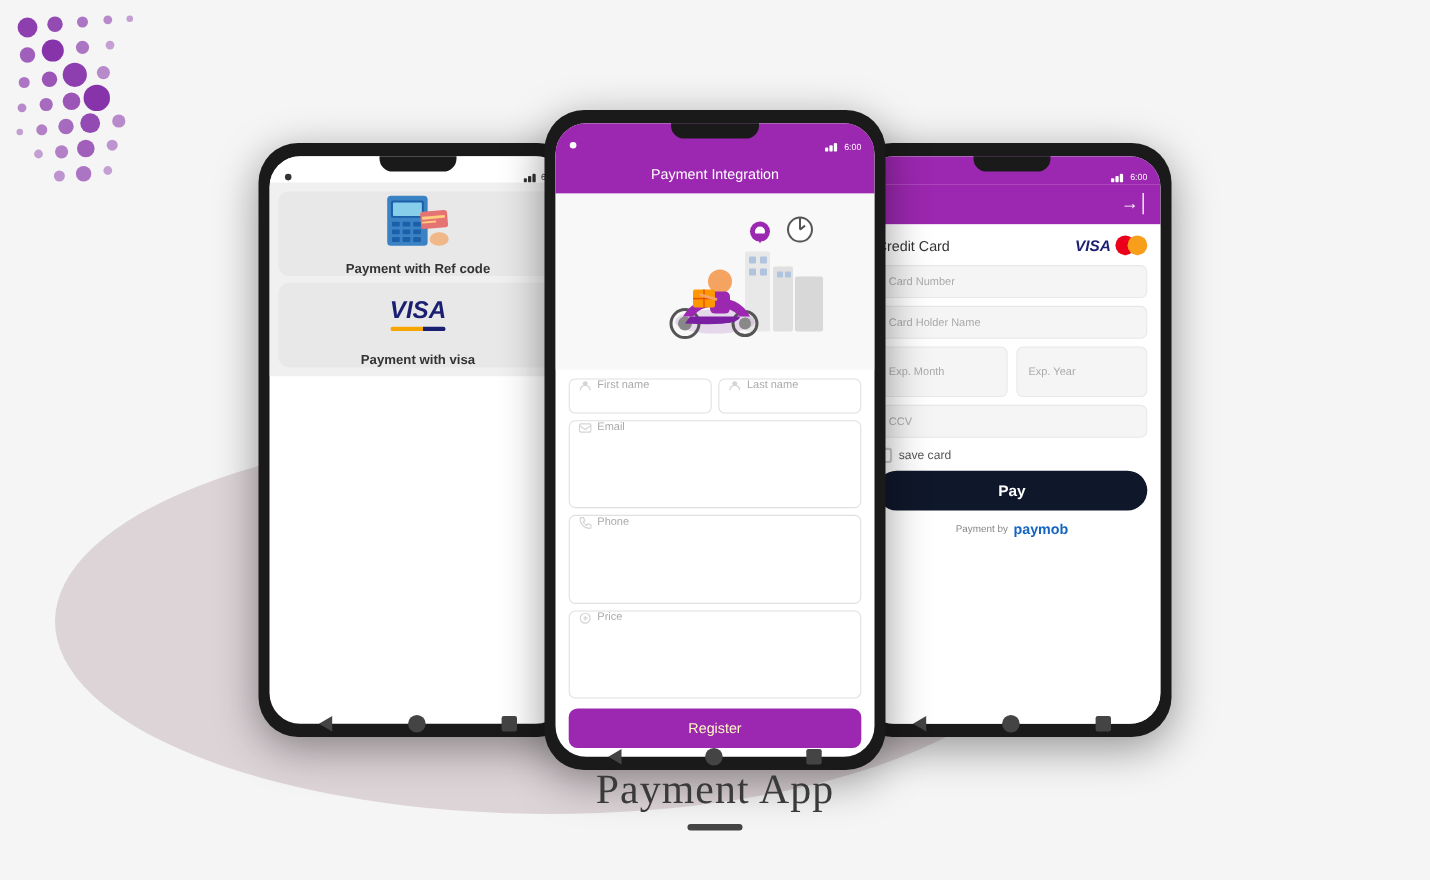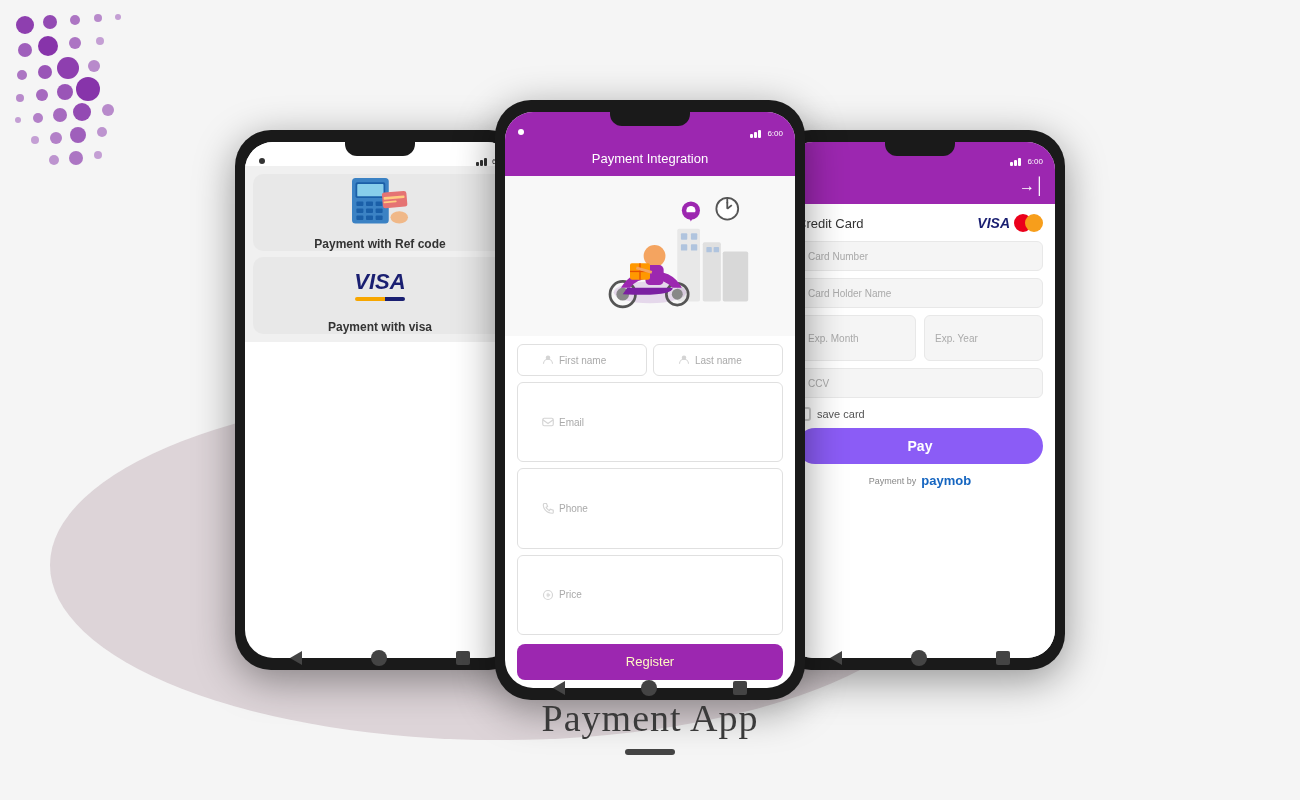--- a/index.html
+++ b/index.html
@@ -240,22 +240,21 @@
     .form-row {
       display: flex;
       gap: 6px;
     }
     .form-input {
       flex: 1;
       height: 32px;
       border: 1px solid #e0e0e0;
       border-radius: 6px;
       display: flex;
-      align-items: center;
-      padding: 0 24px;
+      padding: 0 8px;
       gap: 5px;
       font-size: 10px;
       color: #aaa;
       background: #fff;
     }
     .input-icon {
       width: 12px;
       height: 12px;
       opacity: 0.5;
       flex-shrink: 0;
@@ -379,21 +378,21 @@
       border: 2px solid #ccc;
       border-radius: 3px;
       background: #fff;
     }
     .save-label {
       font-size: 11px;
       color: #555;
     }
     .pay-btn {
       height: 36px;
-      background: #8b5cf6;
+      background: #0f172a;
       border-radius: 20px;
       display: flex;
       align-items: center;
       justify-content: center;
       color: #fff;
       font-size: 14px;
       font-weight: 600;
     }
     .powered-by {
       display: flex;

